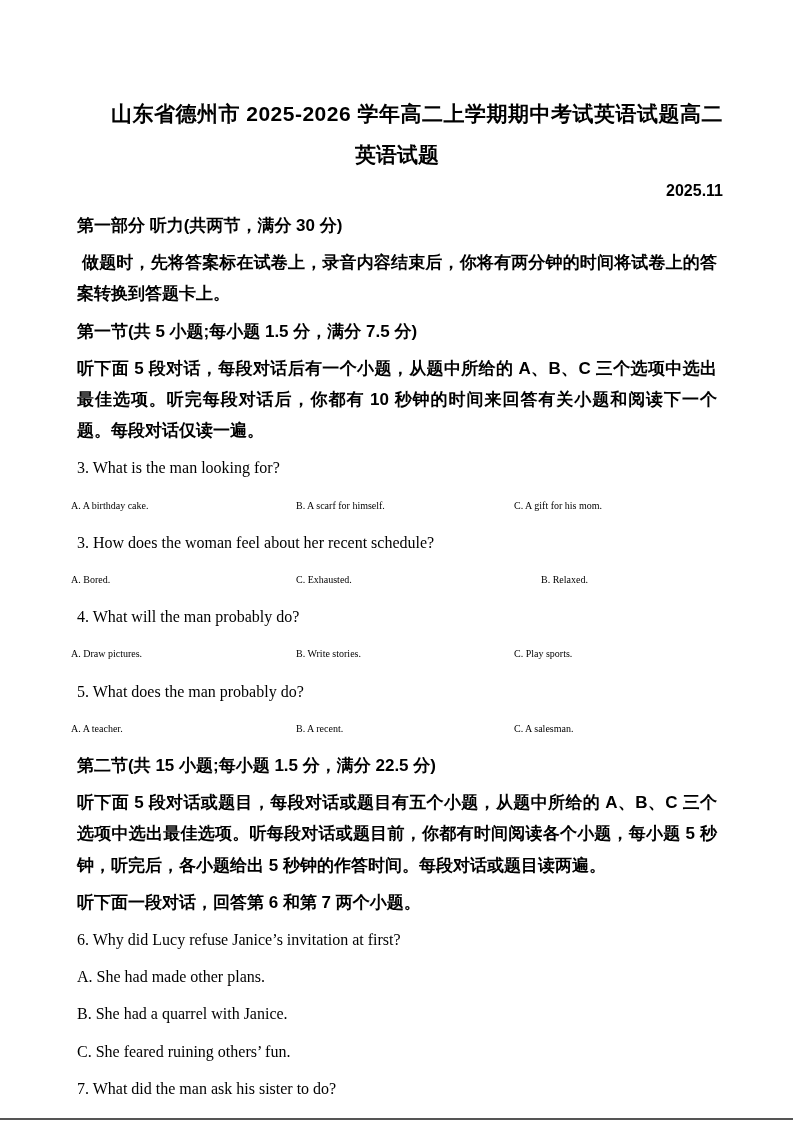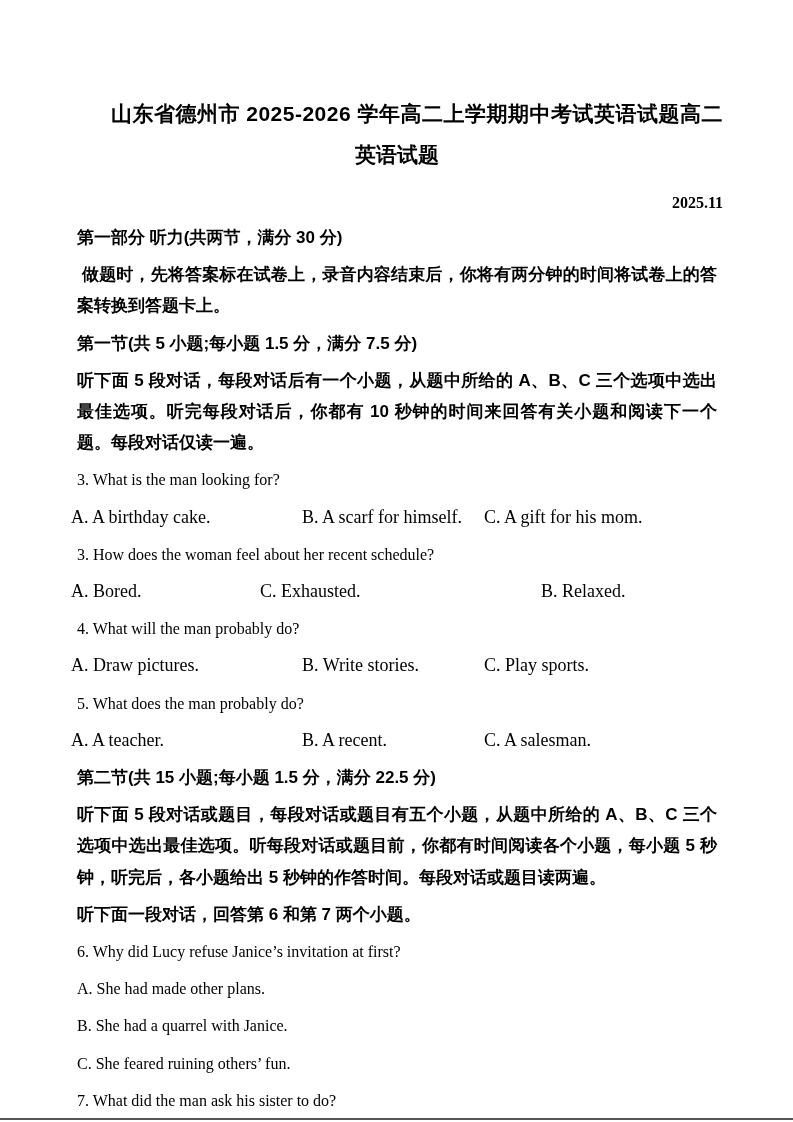--- a/index.html
+++ b/index.html
@@ -32,23 +32,23 @@
   }
   .subtitle {
     margin: 6px 0 0 0;
     text-align: center;
     font-family: "Liberation Sans", sans-serif;
     font-weight: 700;
     font-size: 21px;
     line-height: 34px;
   }
   .date {
-    margin-top: 20px;
+    margin-top: 8px;
     text-align: right;
-    font-family: Liberation Serif, serif;
+    font-family: Liberation Sans, sans-serif;
     font-weight: 700;
     font-size: 16px;
     line-height: 22px;
   }
   .body {
     margin-top: 8px;
   }
   .body p {
     margin: 6px;
   }
@@ -68,25 +68,26 @@
   .en {
     font-family: "Liberation Serif", serif;
     font-weight: 400;
     font-size: 16px;
     line-height: 31.2px;
   }
   .opts {
     display: flex;
     line-height: 31.2px;
     font-family: "Liberation Serif", serif;
-    font-size: 18px;
+    font-size: 10px;
+    gap: 36px;
   }
   .opt { display: inline-block; }
   .opt-a { width: 189px; flex: 0 0 auto; }
-  .opt-b { width: 182px; flex: 0 0 auto; margin-left: 42px; }
+  .opt-b { width: 182px; flex: 0 0 auto; }
   .opt-c { flex: 1 1 auto; }
   .page-bottom-edge {
     position: absolute;
     left: 0;
     right: 0;
     bottom: 2px;
     height: 2px;
     background: #555555;
   }
 </style>

